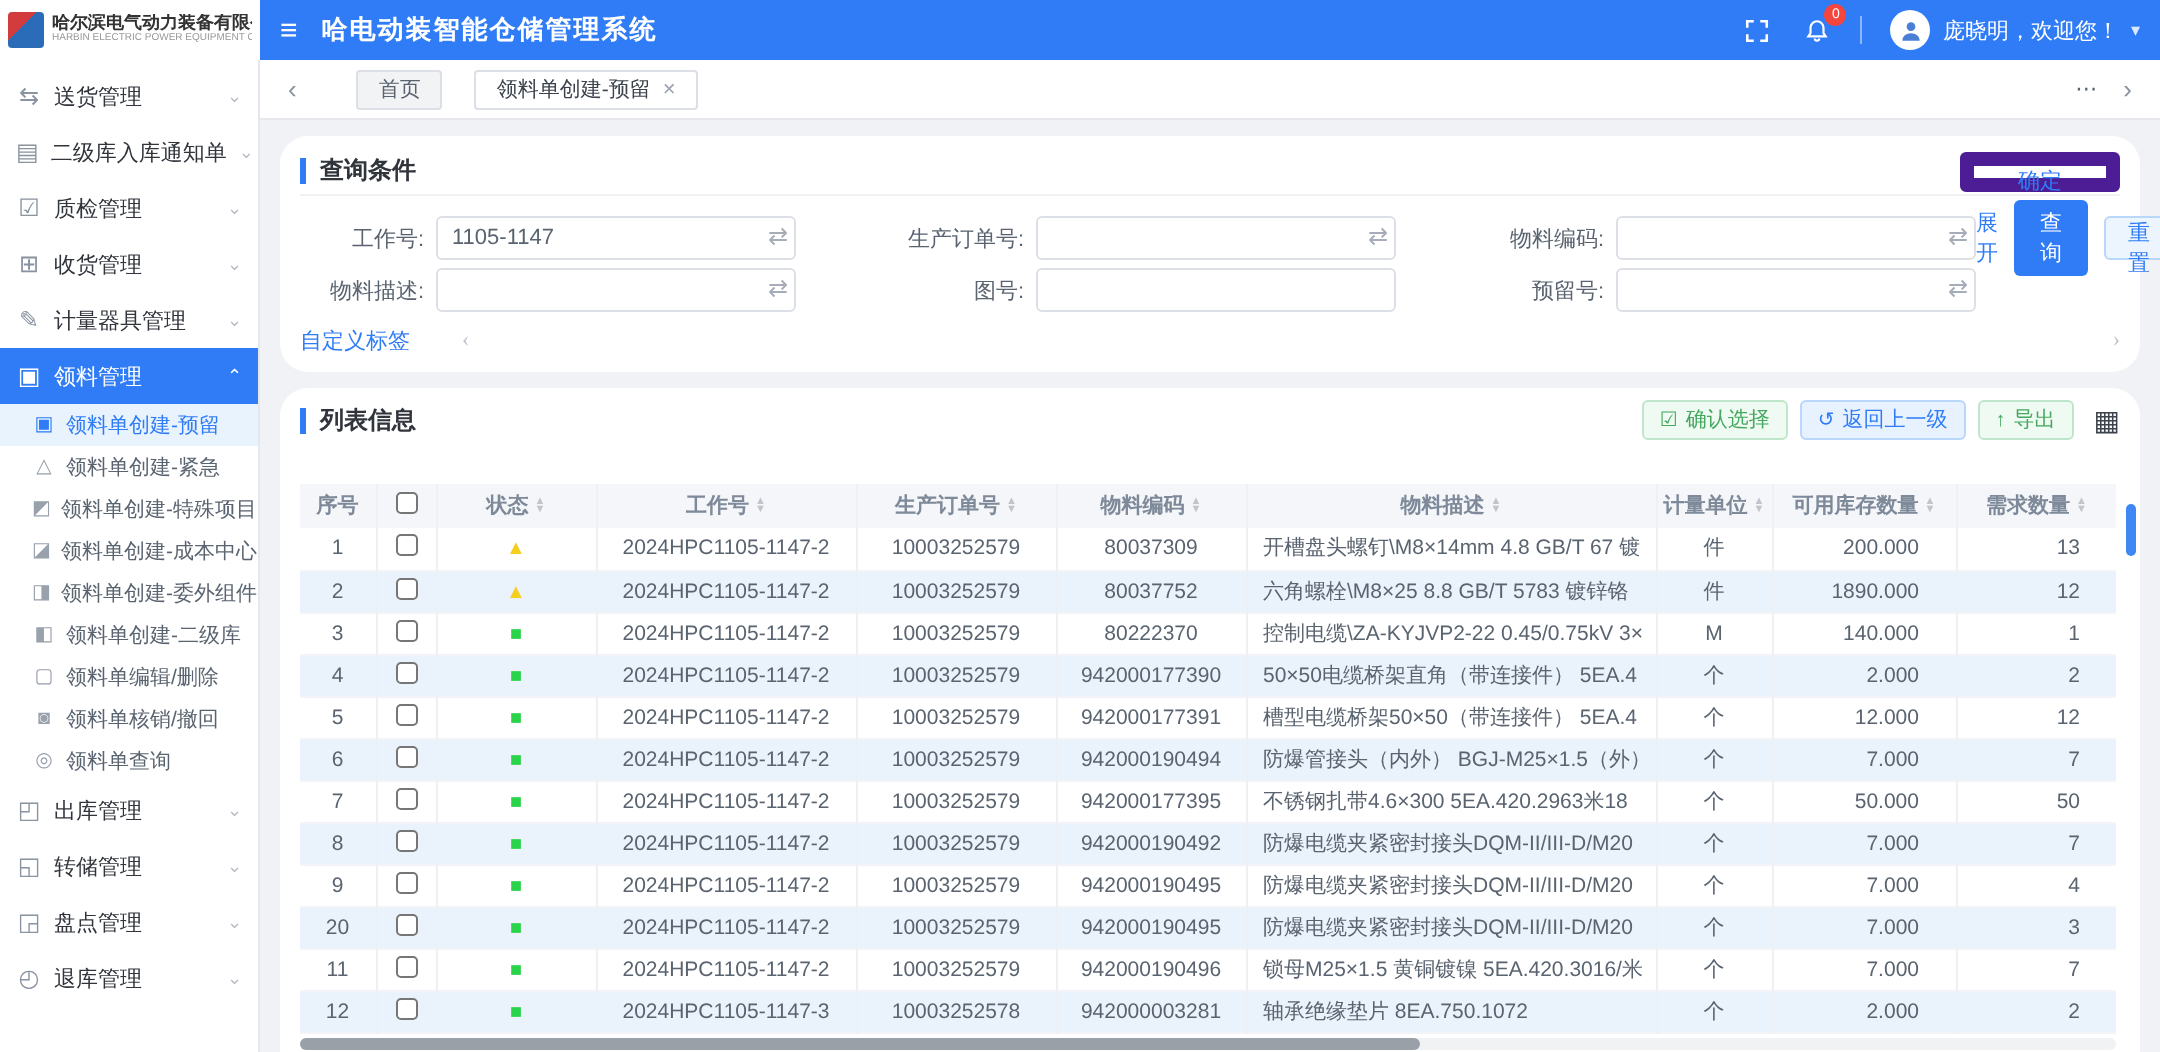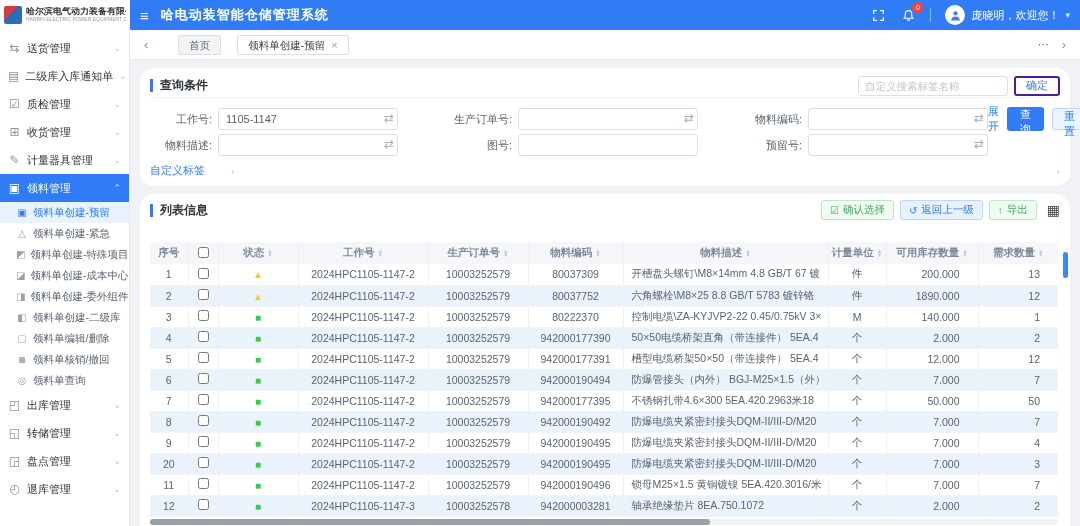--- a/index.html
+++ b/index.html
@@ -52,35 +52,35 @@
 
   
   .content { flex:1; padding:8px 10px 4px; overflow:hidden; }
   .card { background:#fff; border-radius:14px; }
   .card.query { padding:6px 10px 4px; }
   .sec-head { display:flex; align-items:center; height:24px; border-bottom:1px solid #f0f1f3; }
   .sec-title { font-size:12px; font-weight:bold; color:#30343b; border-left:3px solid #2f7cf6; padding-left:7px; line-height:13px; }
   .sec-right { margin-left:auto; display:flex; align-items:center; gap:6px; }
   .tagname-input { width:150px; height:20px; border:1px solid #dcdfe6; border-radius:3px; padding:0 6px; font-size:10.5px; color:#5a6470; }
   .tagname-input::placeholder { color:#bfc4cc; }
-  .btn-confirm { height:20px; padding:0 10px; background:#fff; border:2px solid #4c1d95; border-radius:3px; color:#2f7cf6; font-size:11px; cursor:pointer; }
+  .btn-confirm { height:20px; padding:0 22px; background:#fff; border:7px solid #4c1d95; border-radius:3px; color:#2f7cf6; font-size:11px; cursor:pointer; }
 
   .qform { padding:8px 0 0; }
   .qrow { display:flex; align-items:center; height:26px; }
   .qgroup { display:flex; align-items:center; }
   .qlabel { width:62px; text-align:right; color:#5a6470; margin-right:6px; white-space:nowrap; }
   .qgroup.g2 .qlabel { width:70px; margin-left:44px; }
   .qgroup.g3 .qlabel { width:56px; margin-left:48px; }
   .qinput-wrap { position:relative; }
   .qinput { width:180px; height:22px; border:1px solid #dcdfe6; border-radius:3px; padding:0 20px 0 7px; font-size:11px; color:#5a6470; }
   .qinput.noicon { padding-right:7px; }
   .suffix-ic { position:absolute; right:4px; top:3px; color:#a6adb8; font-size:12px; cursor:pointer; }
   .qactions { margin-left:auto; display:flex; align-items:center; gap:8px; }
   .link-expand { color:#2f7cf6; cursor:pointer; }
-  .btn-search { height:24px; padding:0 13px; background:#2f7cf6; color:#fff; border:none; border-radius:3px; font-size:11px; cursor:pointer; }
+  .btn-search { height:38px; padding:0 13px; background:#2f7cf6; color:#fff; border:none; border-radius:3px; font-size:11px; cursor:pointer; }
   .btn-reset { height:22px; padding:0 11px; background:#ecf4fe; color:#2f7cf6; border:1px solid #b9d7fb; border-radius:3px; font-size:11px; cursor:pointer; }
   .tagrow { display:flex; align-items:center; height:24px;font-family:Liberation Serif, serif; }
   .custom-tag { color:#2f7cf6; cursor:pointer; }
   .tag-chev { color:#c0c4cc; margin-left:26px; cursor:pointer; }
   .tag-chev.right { margin-left:auto; }
 
   .card.list { margin-top:8px; padding:4px 10px 2px; position:relative; }
   .toolbar-btn { height:20px; display:flex; align-items:center; gap:4px; padding:0 8px; border-radius:3px; font-size:10.5px; cursor:pointer; }
   .toolbar-btn .bic { font-size:10px; }
   .tb-green { background:#effaf2; border:1px solid #bfe6cb; color:#46a85f; }
@@ -263,21 +263,20 @@
       <span class="tab-more">⋯</span>
       <span class="tab-fwd">›</span>
     </div>
 
     <div class="content">
 
       <div class="card query">
         <div class="sec-head">
           <span class="sec-title">查询条件</span>
           <span class="sec-right">
-            <input class="tagname-input" placeholder="自定义搜索标签名称" style="">
             <button class="btn-confirm">确定</button>
           </span>
         </div>
         <div class="qform">
           <div class="qrow">
             <span class="qgroup">
               <span class="qlabel">工作号:</span>
               <span class="qinput-wrap">
                 <input class="qinput" value="1105-1147" style="">
                 <span class="suffix-ic">⇄</span>

